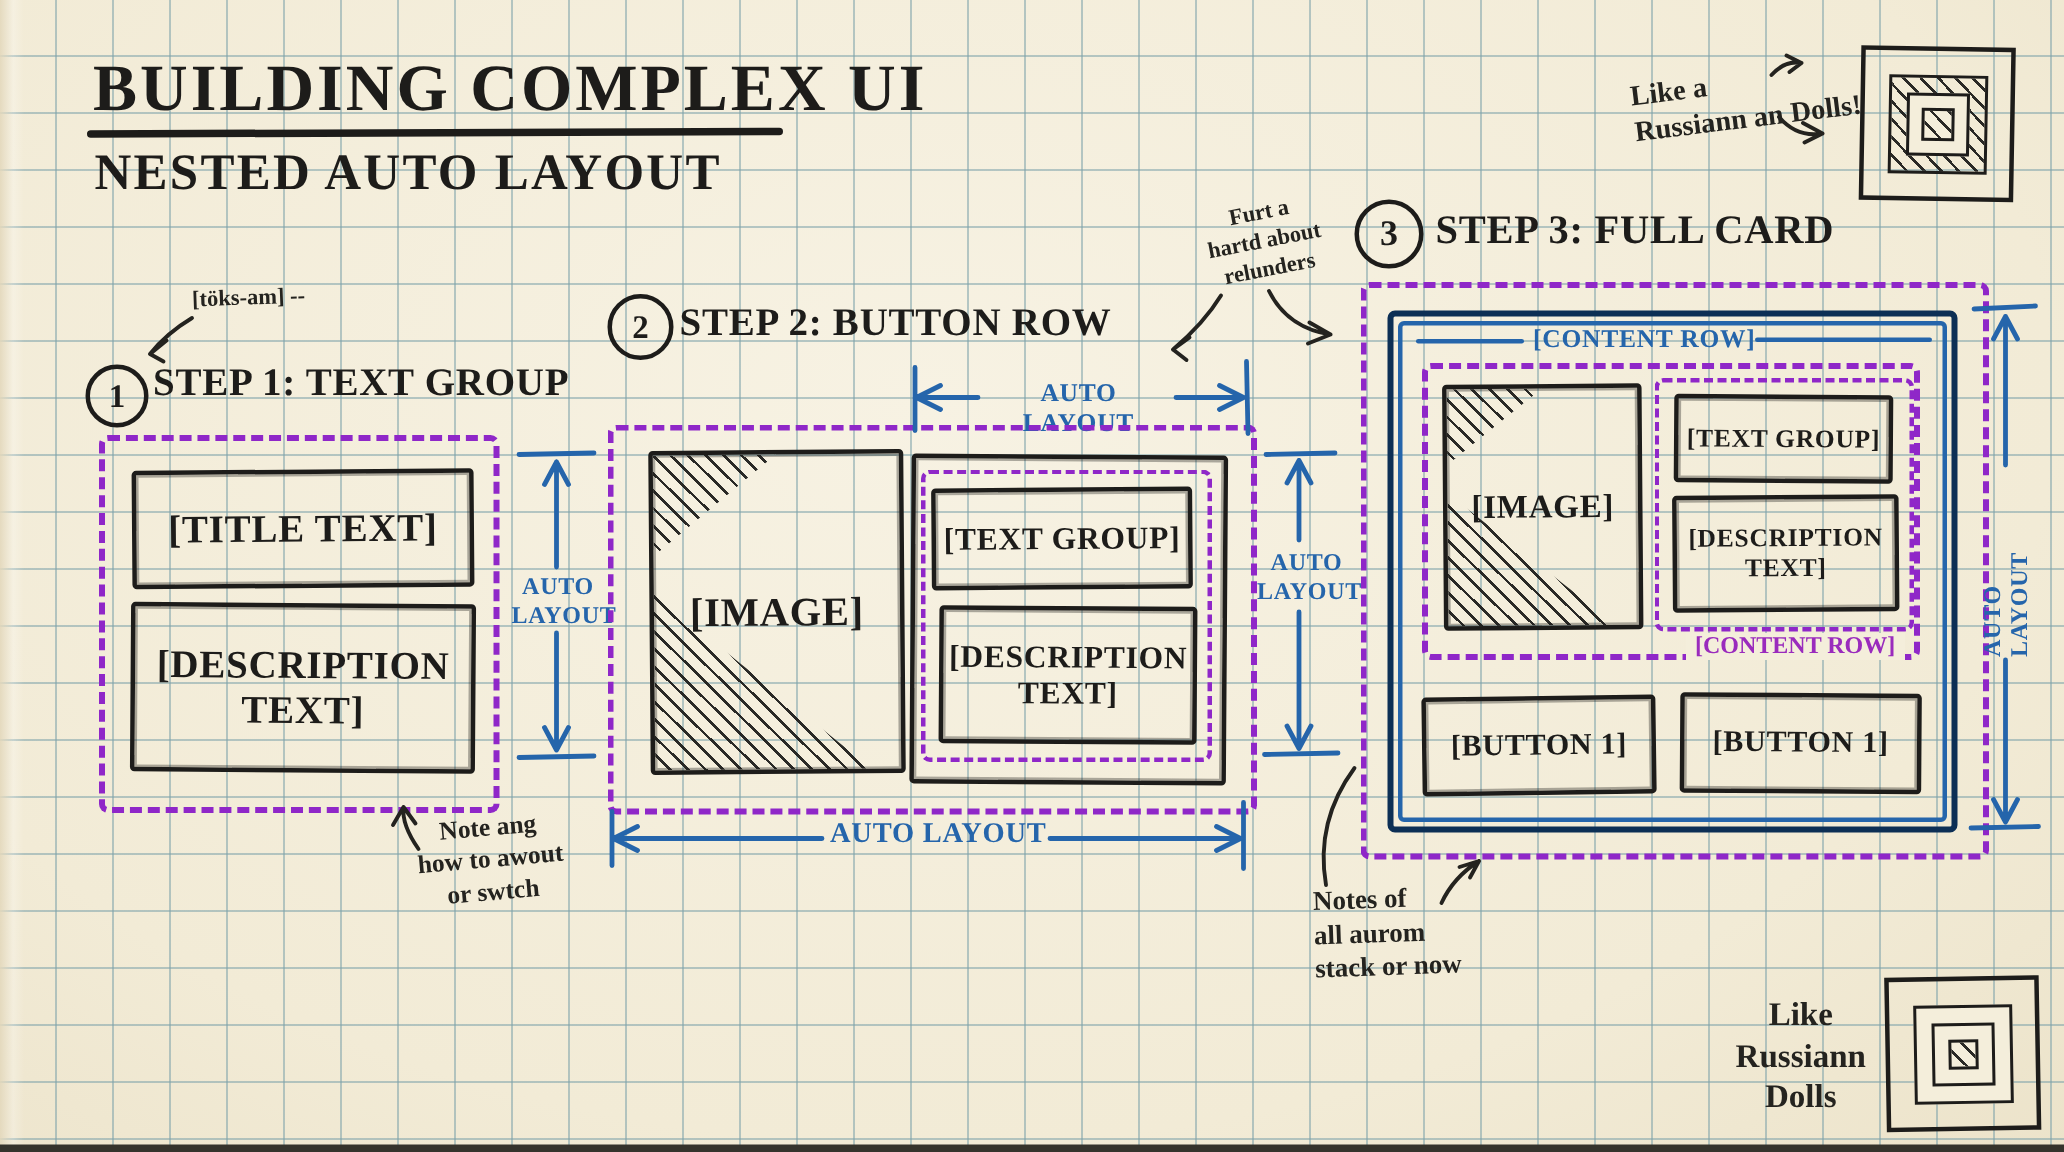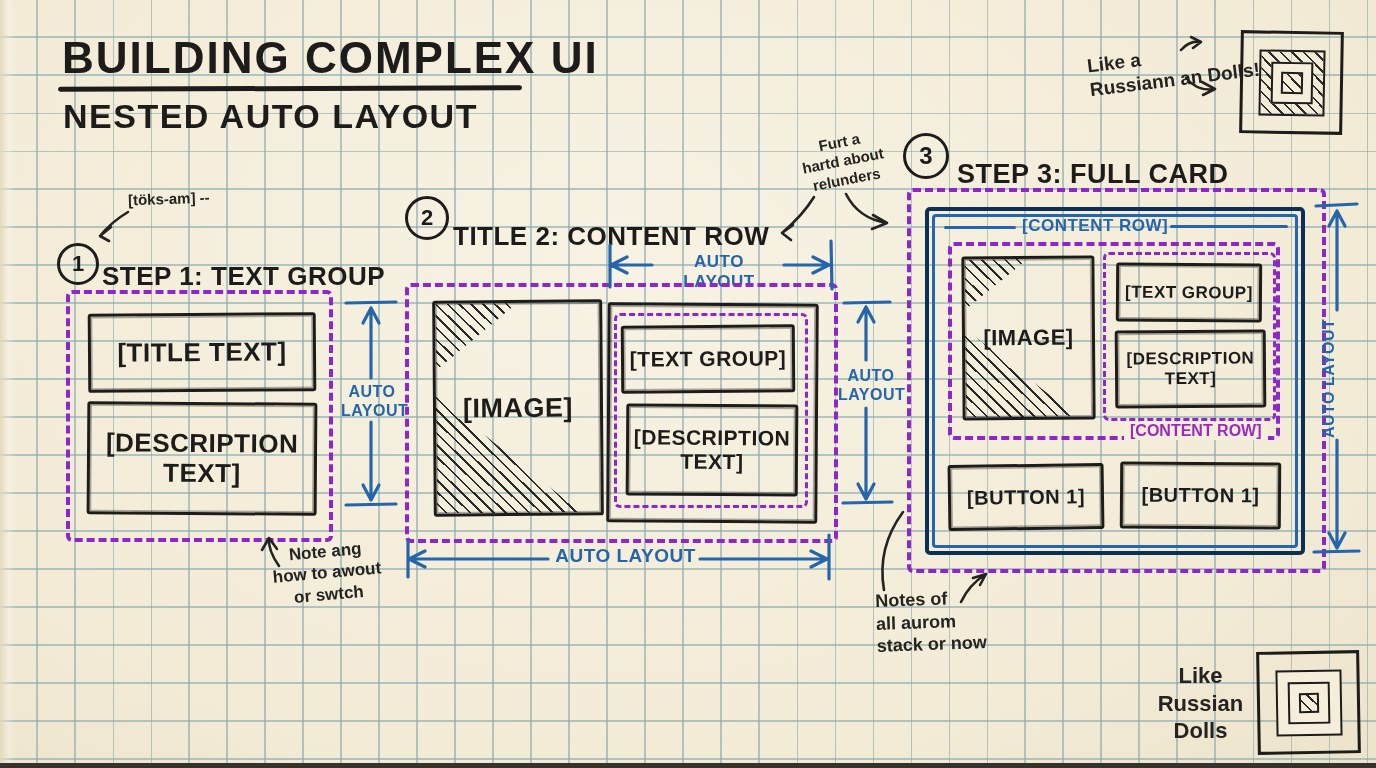--- a/index.html
+++ b/index.html
@@ -1,32 +1,32 @@
 <!DOCTYPE html>
 <html><head>
 <meta charset="utf-8">
 <style>
   html,body{margin:0;padding:0;background:#d8d2c0;}
   .canvas{
     position:relative;width:1376px;height:768px;overflow:hidden;
-    font-family:Liberation Sans, sans-serif;color:#1d1c1a;
+    font-family:Liberation Serif, serif;color:#1d1c1a;
     background-color:#f4eedb;
     background-image:
       repeating-linear-gradient(to right, transparent 0 36.5px, rgba(125,162,170,0.55) 36.5px 38px),
       repeating-linear-gradient(to bottom, transparent 0 36.5px, rgba(125,162,170,0.55) 36.5px 38px),
       radial-gradient(ellipse at 45% 35%, #f7f2e3 0%, #f2ebd6 70%, #ece3ca 100%);
   }
   .abs{position:absolute;}
   .torn-edge{left:0;top:0;width:16px;height:768px;background:linear-gradient(to right,rgba(227,216,188,0.9),rgba(255,255,255,0.25) 55%,rgba(255,255,255,0));z-index:6;}
   .bottom-edge{left:0;top:763px;width:1376px;height:5px;background:#35332c;z-index:6;}
   .title{left:62px;top:33px;font-size:44px;font-weight:800;letter-spacing:2px;}
   .title-underline{left:58px;top:86px;width:464px;height:5px;background:#1d1c1a;border-radius:3px;transform:rotate(-0.2deg);}
   .subtitle{left:63px;top:97px;font-size:34px;font-weight:800;letter-spacing:1.5px;text-align:center;}
   .step-circle{width:36px;height:36px;border:3.4px solid #1d1c1a;border-radius:50%;display:flex;align-items:center;justify-content:center;font-size:22px;font-weight:800;background:transparent;}
-  .step-heading{font-size:26px;font-weight:800;letter-spacing:0.5px;margin-top:21px;}
+  .step-heading{font-size:26px;font-weight:800;letter-spacing:0.5px;}
   .pbox{border:4px dashed #8f27c8;border-radius:6px;}
   .pbox-thin{border:3.4px dashed #8f27c8;border-radius:6px;}
   .box{border:3.4px solid #1d1c1a;border-radius:3px;display:flex;align-items:center;justify-content:center;text-align:center;font-weight:700;letter-spacing:0.5px;box-shadow:inset 0 0 0 1.6px rgba(28,28,26,0.35);background:transparent;}
   .r1{transform:rotate(-0.45deg);} .r2{transform:rotate(0.4deg);} .r3{transform:rotate(-0.8deg);}
   .hatch{position:absolute;background:repeating-linear-gradient(45deg,transparent 0 6.5px,rgba(25,25,23,0.92) 6.5px 8.3px);}
   .hatch-tl{left:0;top:0;right:0;bottom:0;clip-path:polygon(0 0,50% 0,0 32%);}
   .hatch-bl{left:0;top:0;right:0;bottom:0;clip-path:polygon(0 44%,88% 100%,0 100%);}
   .img-label{position:relative;z-index:2;}
   .blue-box{border:4px solid #0c2f55;border-radius:5px;}
   .blue-box::after{content:'';position:absolute;inset:3px;border:3px solid #2565ab;border-radius:4px;pointer-events:none;}
@@ -72,21 +72,21 @@
     <span>[DESCRIPTION TEXT]</span>
   </div>
   <div class="abs blue-label ml center" style="left:341px;top:382px;width:62px;font-size:16px;line-height:1.2;">AUTO
 LAYOUT</div>
 
   <div class="abs handnote ml center" style="left:262px;top:541px;width:130px;font-size:17px;transform:rotate(-5deg);">Note ang
 how to awout
 or swtch</div>
 
   <div class="abs step-circle" style="left:405px;top:196px;width:38px;height:38px;">2</div>
-  <div class="abs step-heading" style="left:453px;top:200px;">TITLE 2: CONTENT ROW</div>
+  <div class="abs step-heading" style="left:453px;top:200px;">STEP 2: BUTTON ROW</div>
 
   <div class="abs blue-label center" style="left:658px;top:252px;width:122px;font-size:17px;">AUTO LAYOUT</div>
 
   <div class="abs pbox" style="left:405px;top:283px;width:425px;height:252px;"></div>
 
   <div class="abs box r1" style="left:433px;top:300px;width:164px;height:210px;font-size:27px;">
     <div class="hatch hatch-tl"></div>
     <div class="hatch hatch-bl"></div>
     <span class="img-label">[IMAGE]</span>
   </div>
@@ -143,21 +143,21 @@
     <span>[BUTTON 1]</span>
   </div>
 
   <div class="abs blue-label" style="left:1320px;top:316px;height:122px;font-size:16px;writing-mode:vertical-rl;transform:rotate(180deg);">AUTO LAYOUT</div>
 
   <div class="abs handnote ml" style="left:876px;top:588px;font-size:18px;transform:rotate(-2deg);">Notes of
 all aurom
 stack or now</div>
 
   <div class="abs handnote ml center" style="left:1148px;top:662px;width:105px;font-size:22px;">Like
-Russian
+Russiann
 Dolls</div>
   <div class="abs doodle hatch" style="left:1257px;top:651px;width:97px;height:97px;transform:rotate(-1deg);">
     <div class="inner" style="width:62px;height:62px;background:#f4eedb;display:flex;align-items:center;justify-content:center;">
       <div class="inner" style="width:38px;height:38px;display:flex;align-items:center;justify-content:center;">
         <div class="inner hatch" style="position:static;width:16px;height:16px;"></div>
       </div>
     </div>
   </div>
 
   <svg class="overlay" width="1376" height="768" viewBox="0 0 1376 768">

